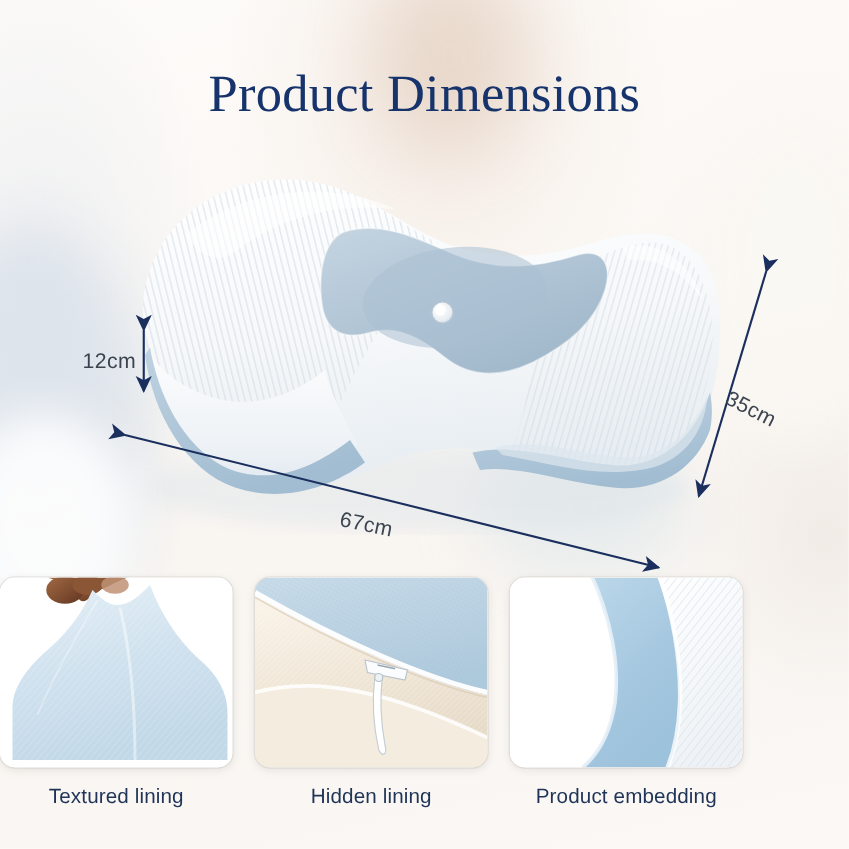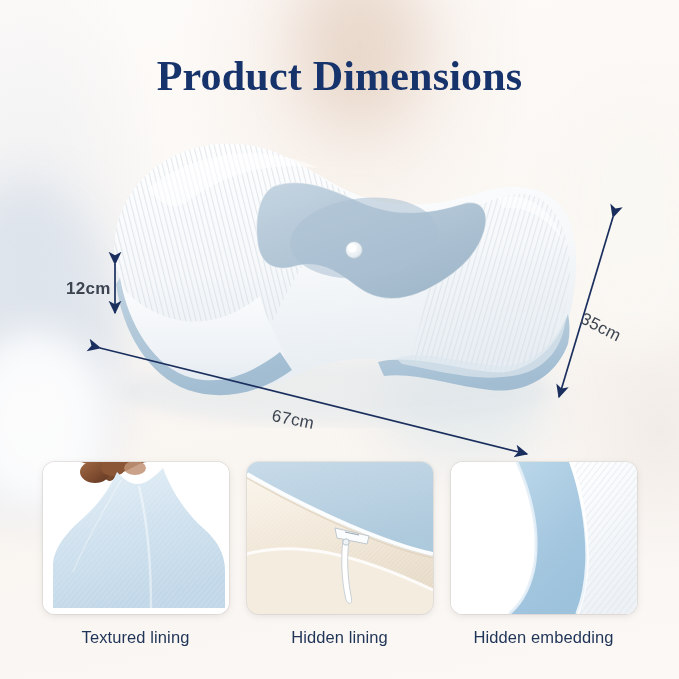--- a/index.html
+++ b/index.html
@@ -26,47 +26,47 @@
   .blob-b{left:-40px;top:330px;width:150px;height:180px;background:rgba(255,255,255,0.85);filter:blur(18px);}
   .blob-c{left:300px;top:-30px;width:120px;height:150px;background:rgba(226,203,186,0.50);filter:blur(26px);}
   .blob-d{left:380px;top:350px;width:170px;height:110px;background:rgba(203,222,230,0.40);filter:blur(24px);}
   .blob-e{left:560px;top:90px;width:150px;height:260px;background:rgba(250,247,243,0.9);filter:blur(20px);}
 
   
   .title{
     position:absolute;left:0;right:0;top:52px;
     text-align:center;
     font-family:"Liberation Serif", serif;
-    font-weight:bold;
+    font-weight:normal;
     font-size:42px;
     letter-spacing:0.2px;
     color:#16336b;
   }
 
   
   .pillow-wrap{position:absolute;left:78px;top:118px;width:510px;height:310px;}
   .pillow-svg{width:100%;height:100%;display:block;}
 
   
   .dim-svg{position:absolute;left:0;top:0;width:679px;height:679px;pointer-events:none;}
   .dim-label{
     position:absolute;
     color:#3c4450;
     font-size:17px;
     letter-spacing:0.3px;
     white-space:nowrap;
   }
-  #lbl-12{left:66px;top:279px;font-weight:bold;}
+  #lbl-12{left:66px;top:279px;}
   #lbl-67{left:274px;top:406px;transform:rotate(11.5deg);transform-origin:left top;}
   #lbl-35{left:586px;top:309px;transform:rotate(27deg);transform-origin:left top;}
 
   
   .cards{
     position:absolute;left:0;right:0;top:462px;
-    display:flex;justify-content:center;gap:18px;
+    display:flex;justify-content:flex-start;gap:18px;
   }
   .card{width:186px;}
   .thumb{
     position:relative;
     width:186px;height:152px;
     border-radius:12px;
     overflow:hidden;
     background:#ffffff;
     box-shadow:0 2px 7px rgba(120,115,110,0.16),0 0 0 1px rgba(220,216,212,0.55);
   }
@@ -354,17 +354,17 @@
 
           <path d="M118,0 C128,26 136,64 136,98 C136,122 132,140 126,152 L186,152 L186,0 Z" fill="url(#t3wht)"></path>
           <path d="M118,0 C128,26 136,64 136,98 C136,122 132,140 126,152 L186,152 L186,0 Z" fill="url(#t3tex)"></path>
 
           <path d="M0,0 L66,0 C80,32 88,68 84,100 C80,126 70,142 58,152 L0,152 Z" fill="#ffffff"></path>
 
           <path d="M66,0 C80,32 88,68 84,100 C80,126 70,142 58,152" stroke="#e6f0f7" stroke-width="3" fill="none" opacity="0.9"></path>
           <path d="M120,0 C130,28 137,66 136,100 C135,124 131,140 126,152" stroke="#ffffff" stroke-width="3.5" fill="none" opacity="0.8"></path>
         </svg>
       </div>
-      <div class="caption">Hidden embedding</div>
+      <div class="caption">Product embedding</div>
     </div>
 
   </div>
 </div>
 
 </body></html>

